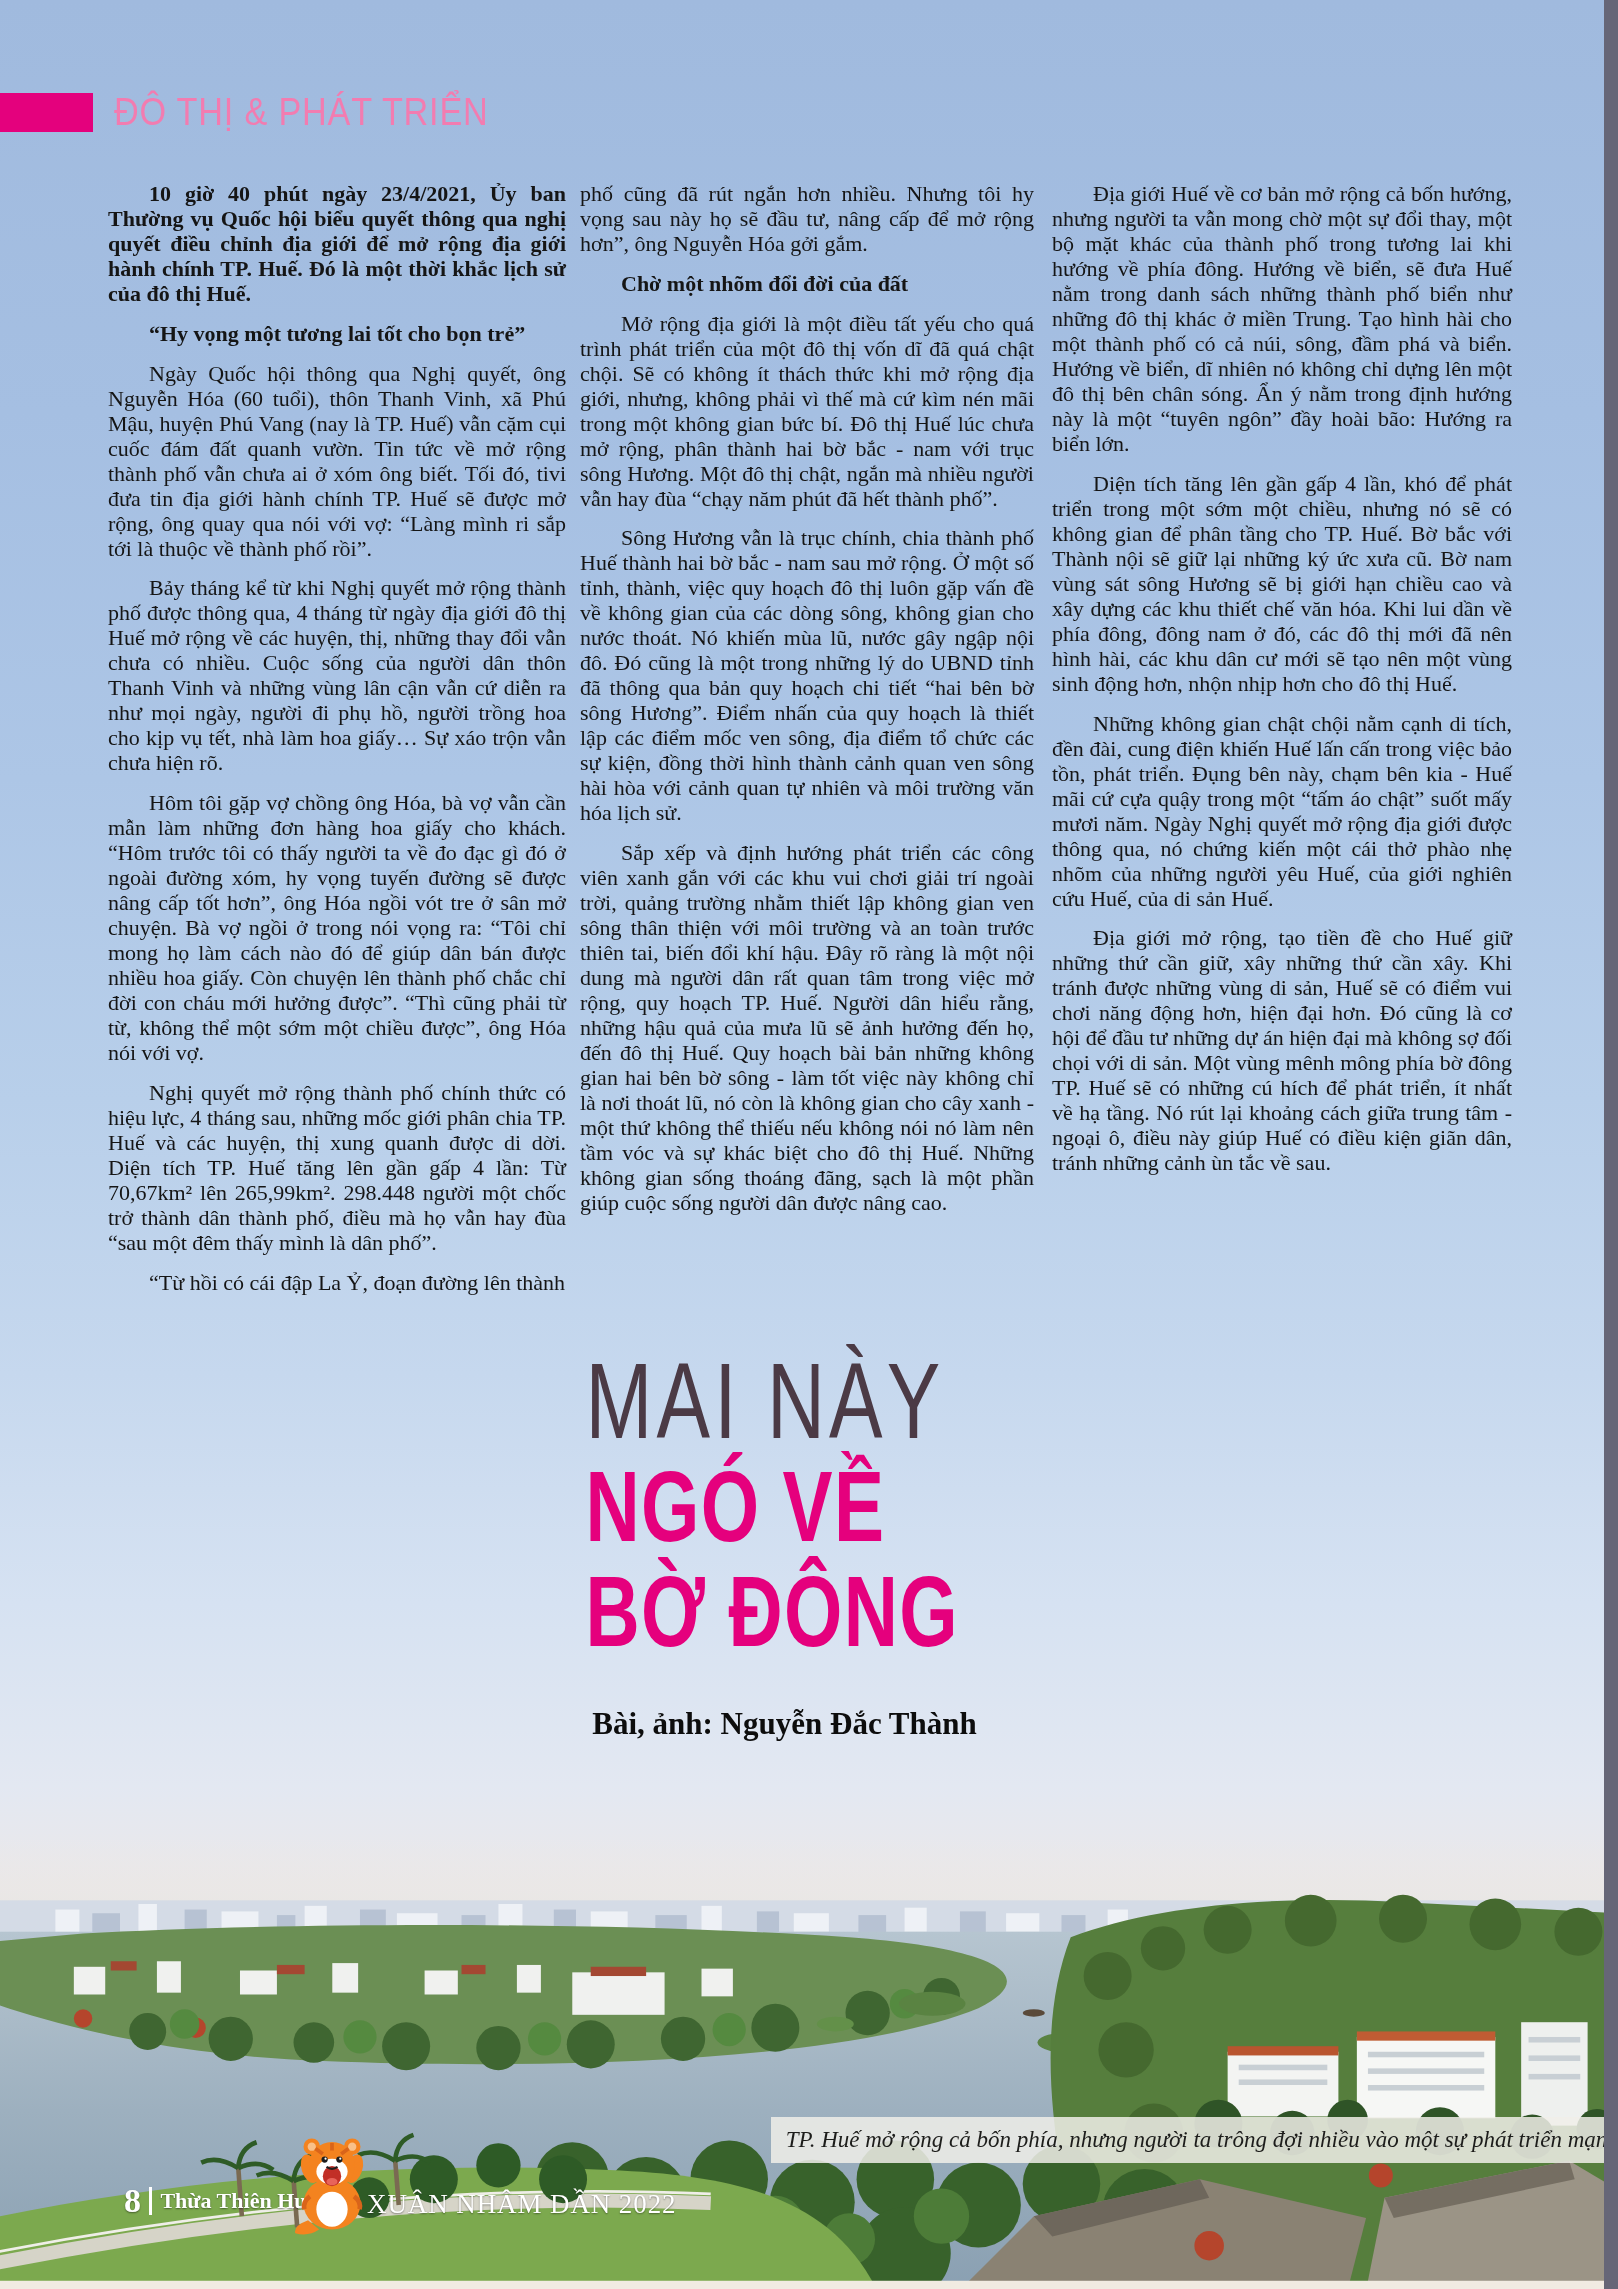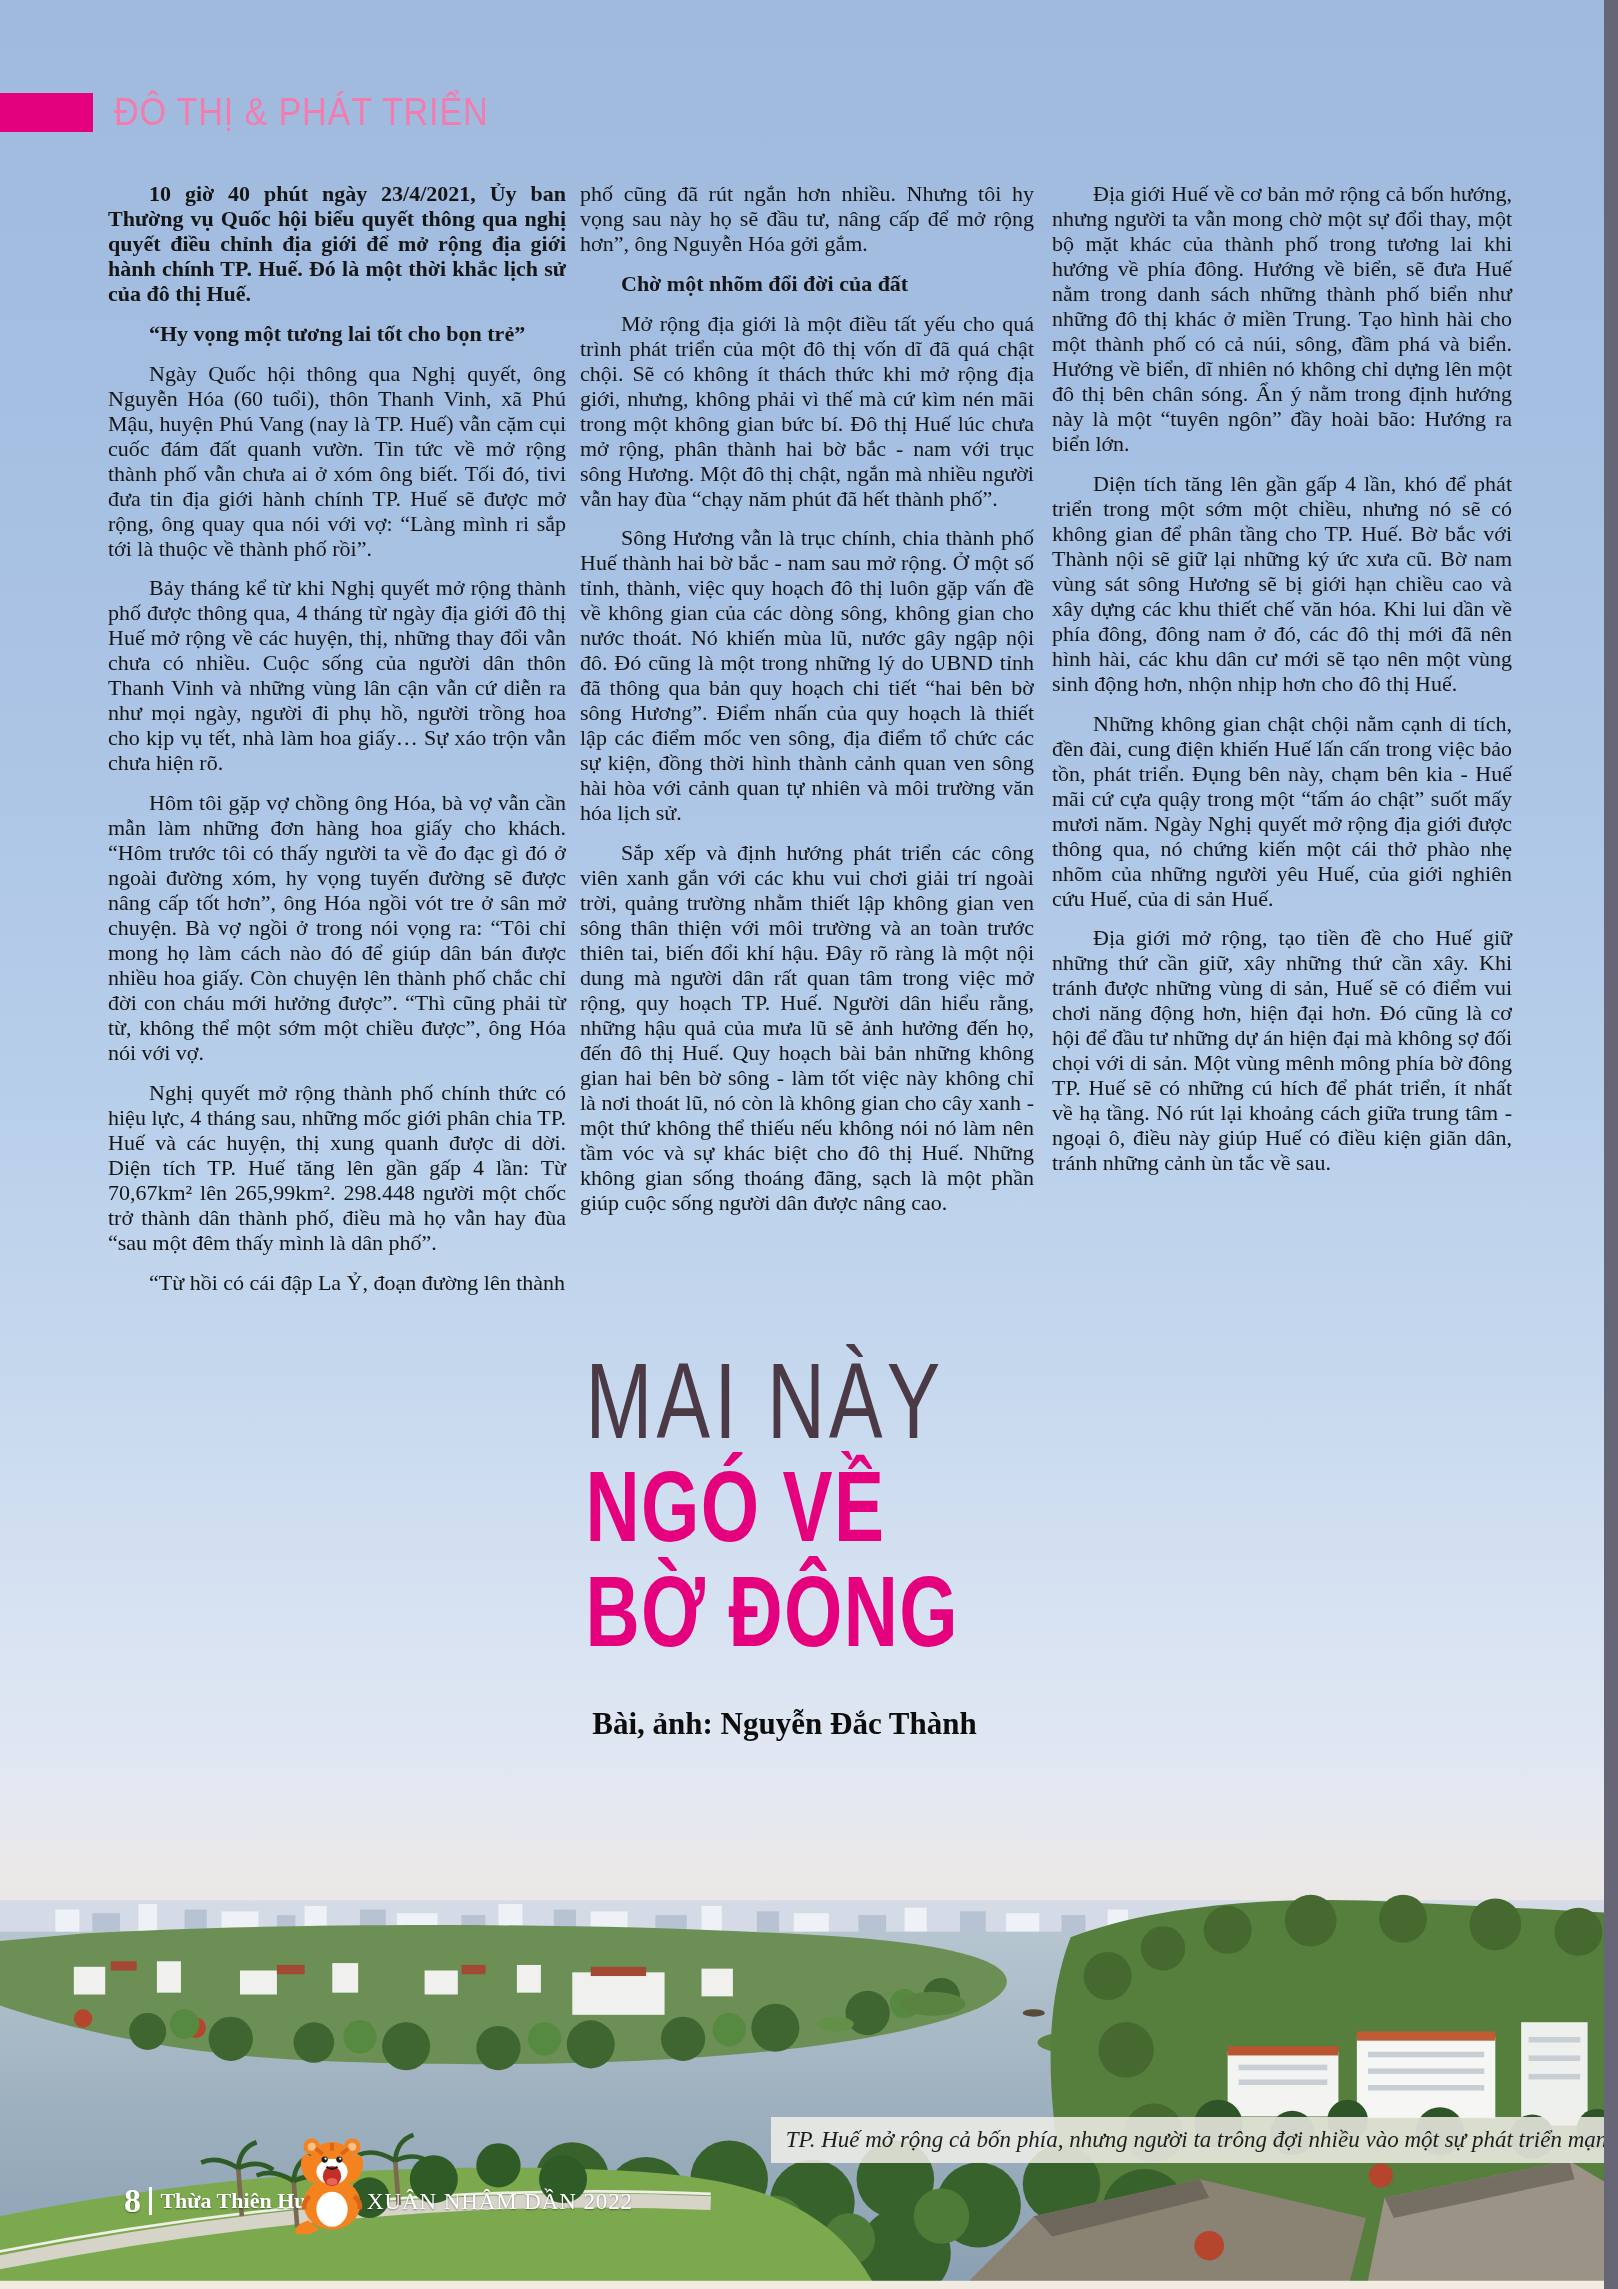--- a/index.html
+++ b/index.html
@@ -44,21 +44,21 @@
     position:absolute;left:771px;top:2117px;width:848px;height:46px;
     background:rgba(240,239,233,.85);display:flex;align-items:center;
     padding-left:14.8px;box-sizing:border-box;
   }
   .caption-band span{font-style:italic;font-size:23px;color:#1d1d1b;white-space:nowrap;}
   
   .folio{position:absolute;left:124px;top:2182px;display:flex;align-items:center;color:#fff;}
   .folio .num{font-size:34px;font-weight:bold;text-shadow:0 0.9px 1.8px rgba(0,0,0,.45);}
   .folio .sep{width:2.8px;height:28px;background:#fff;margin:0 8.3px;}
   .folio .pub{font-size:22px;font-weight:bold;text-shadow:0 0.9px 1.8px rgba(0,0,0,.45);}
-  .edition{position:absolute;left:367px;top:2189px;font-size:23px;color:#fff;
+  .edition{position:absolute;left:367px;top:2189px;font-size:27px;color:#fff;
     letter-spacing:0.9px;text-shadow:0 0.9px 1.8px rgba(0,0,0,.4);white-space:nowrap;}
   .mascot{position:absolute;left:284px;top:2132px;width:96px;height:103px;}
   .bottom-strip{position:absolute;left:0;bottom:0;width:1619px;height:9.2px;background:#f1ebe2;}
 </style>
 </head>
 <body>
 
 <div class="page">
 
   <div class="accent-block"></div>

